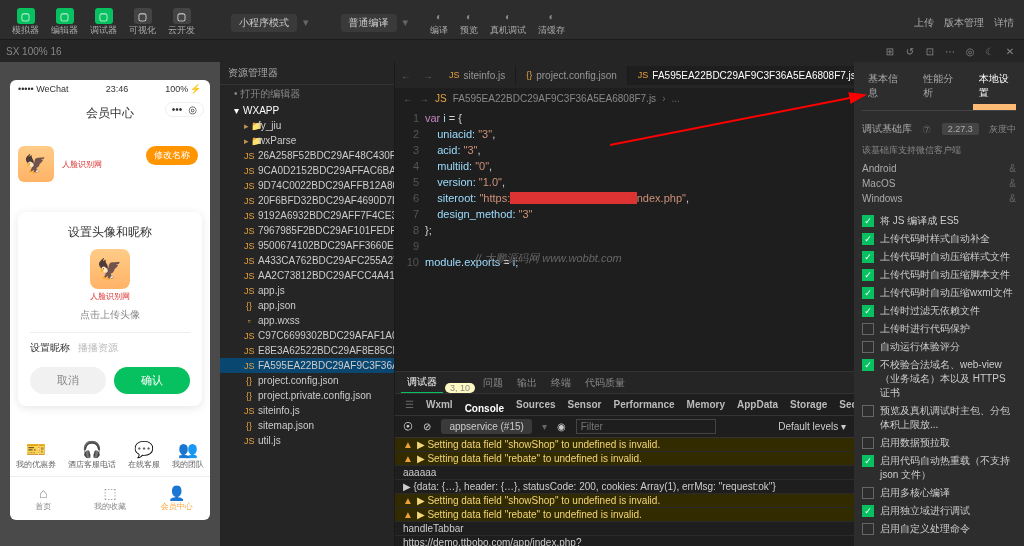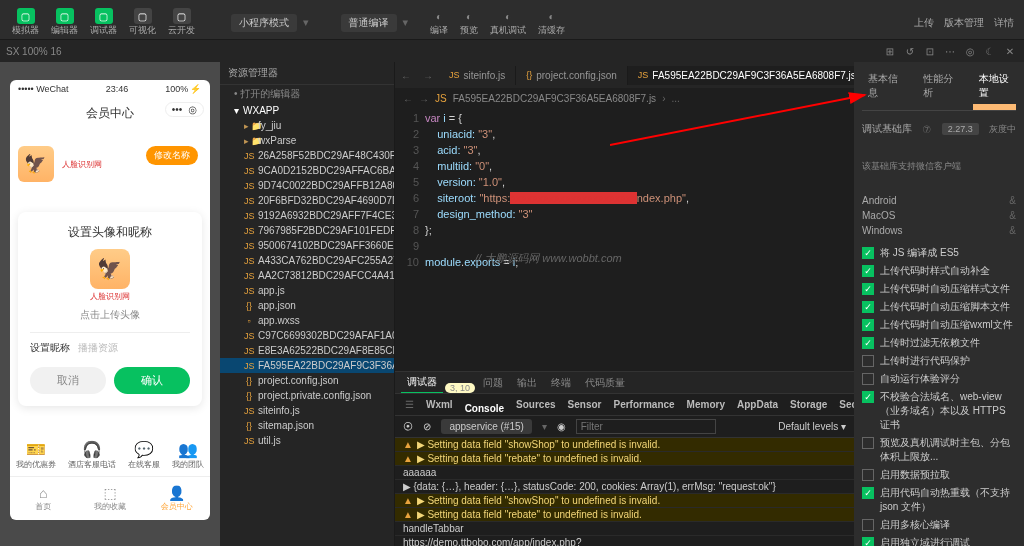--- a/index.html
+++ b/index.html
@@ -85,21 +85,21 @@
 .console-line.warn { background: #332b00; color: #f3d677; }
 .console-line.info { color: #ccc; }
 .warn-ico { color: #e8a33d; }
 .side-settings { width: 170px; background: #2d2d2d; padding: 6px 8px; font-size: 10px; overflow: hidden; position: relative; }
 .settings-tabs { display: flex; gap: 12px; border-bottom: 1px solid #444; margin-bottom: 8px; }
 .settings-tab { padding: 4px 6px; color: #aaa; cursor: pointer; font-size: 10px; }
 .settings-tab.active { color: #fff; border-bottom: 6px solid #fdba74; }
 .settings-row { display: flex; align-items: center; justify-content: space-between; padding: 3px 0; color: #aaa; }
 .ver-badge { background: #444; padding: 1px 6px; border-radius: 2px; font-size: 9px; }
 .gray-tag { color: #888; font-size: 9px; }
-.settings-hint { color: #888; font-size: 9px; margin: 20px 0; line-height: 14px; }
+.settings-hint { color: #888; font-size: 9px; margin: 4px 0; line-height: 14px; }
 .os-list { color: #aaa; font-size: 10px; }
 .os-list div { padding: 2px 0; display:flex; justify-content: space-between; }
 .check-list { margin-top: 6px; }
 .check-item { display: flex; align-items: flex-start; gap: 6px; padding: 2px 0; color: #ccc; font-size: 10px; line-height: 14px; }
 .chk { width: 12px; height: 12px; border: 1px solid #666; display: inline-flex; align-items: center; justify-content: center; font-size: 9px; flex-shrink: 0; margin-top: 1px; }
 .chk.on { background: #07c160; border-color: #07c160; color: #fff; }
 .red-arrow-svg { position: absolute; pointer-events: none; z-index: 100; }
 </style>
 </head>
 <body>

